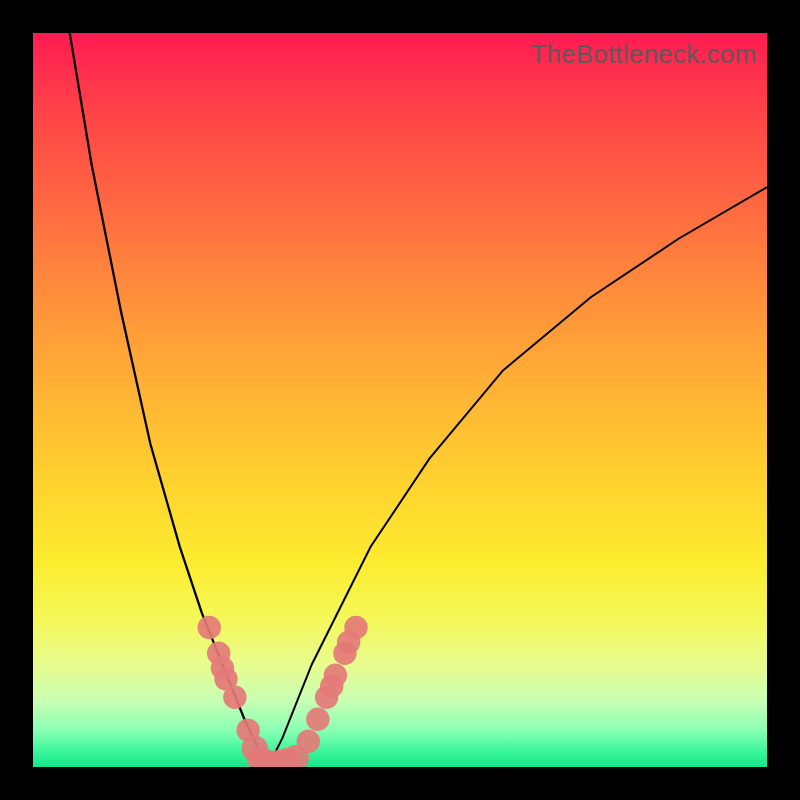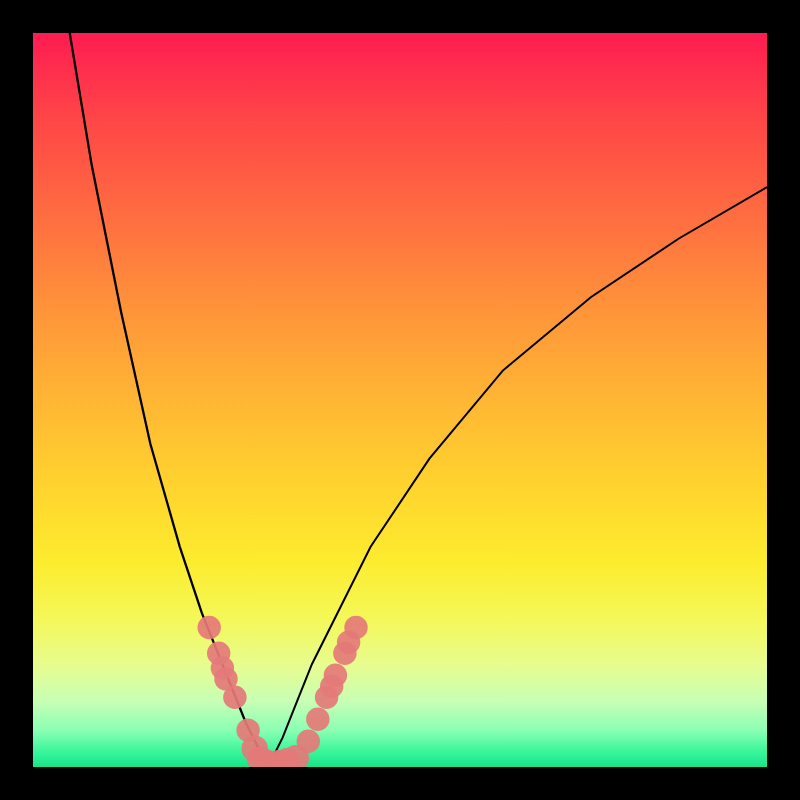--- a/index.html
+++ b/index.html
@@ -63,20 +63,21 @@
     fill: #e47a78;
     fill-opacity: 0.92;
   }
 </style>
 </head>
 <body>
 
 <div class="frame">
   <div class="plot">
 
+    <div class="watermark">TheBottleneck.com</div>
 
     <svg class="curve" viewBox="0 0 734 734" preserveAspectRatio="none">
       <path fill="none" stroke="#000" stroke-width="2.3" d="M36.7 0.0 L58.7 132.1 L88.1 278.9 L117.4 411.0 L146.8 513.8 L168.8 579.9 L183.5 616.6 L198.2 653.3 L212.9 690.0 L223.9 712.0 L234.9 734.0"></path>
       <path fill="none" stroke="#000" stroke-width="2" d="M234.9 734.0 L249.6 704.6 L264.2 667.9 L278.9 631.2 L300.9 587.2 L337.6 513.8 L396.4 425.7 L469.8 337.6 L557.8 264.2 L645.9 205.5 L734.0 154.1"></path>
       <g id="markers">
           <circle cx="176.2" cy="594.5" r="11.7" class="dot"></circle>
           <circle cx="185.7" cy="620.2" r="11.7" class="dot"></circle>
           <circle cx="189.4" cy="634.9" r="11.7" class="dot"></circle>
           <circle cx="193.0" cy="645.9" r="11.7" class="dot"></circle>
           <circle cx="201.9" cy="664.3" r="11.7" class="dot"></circle>

